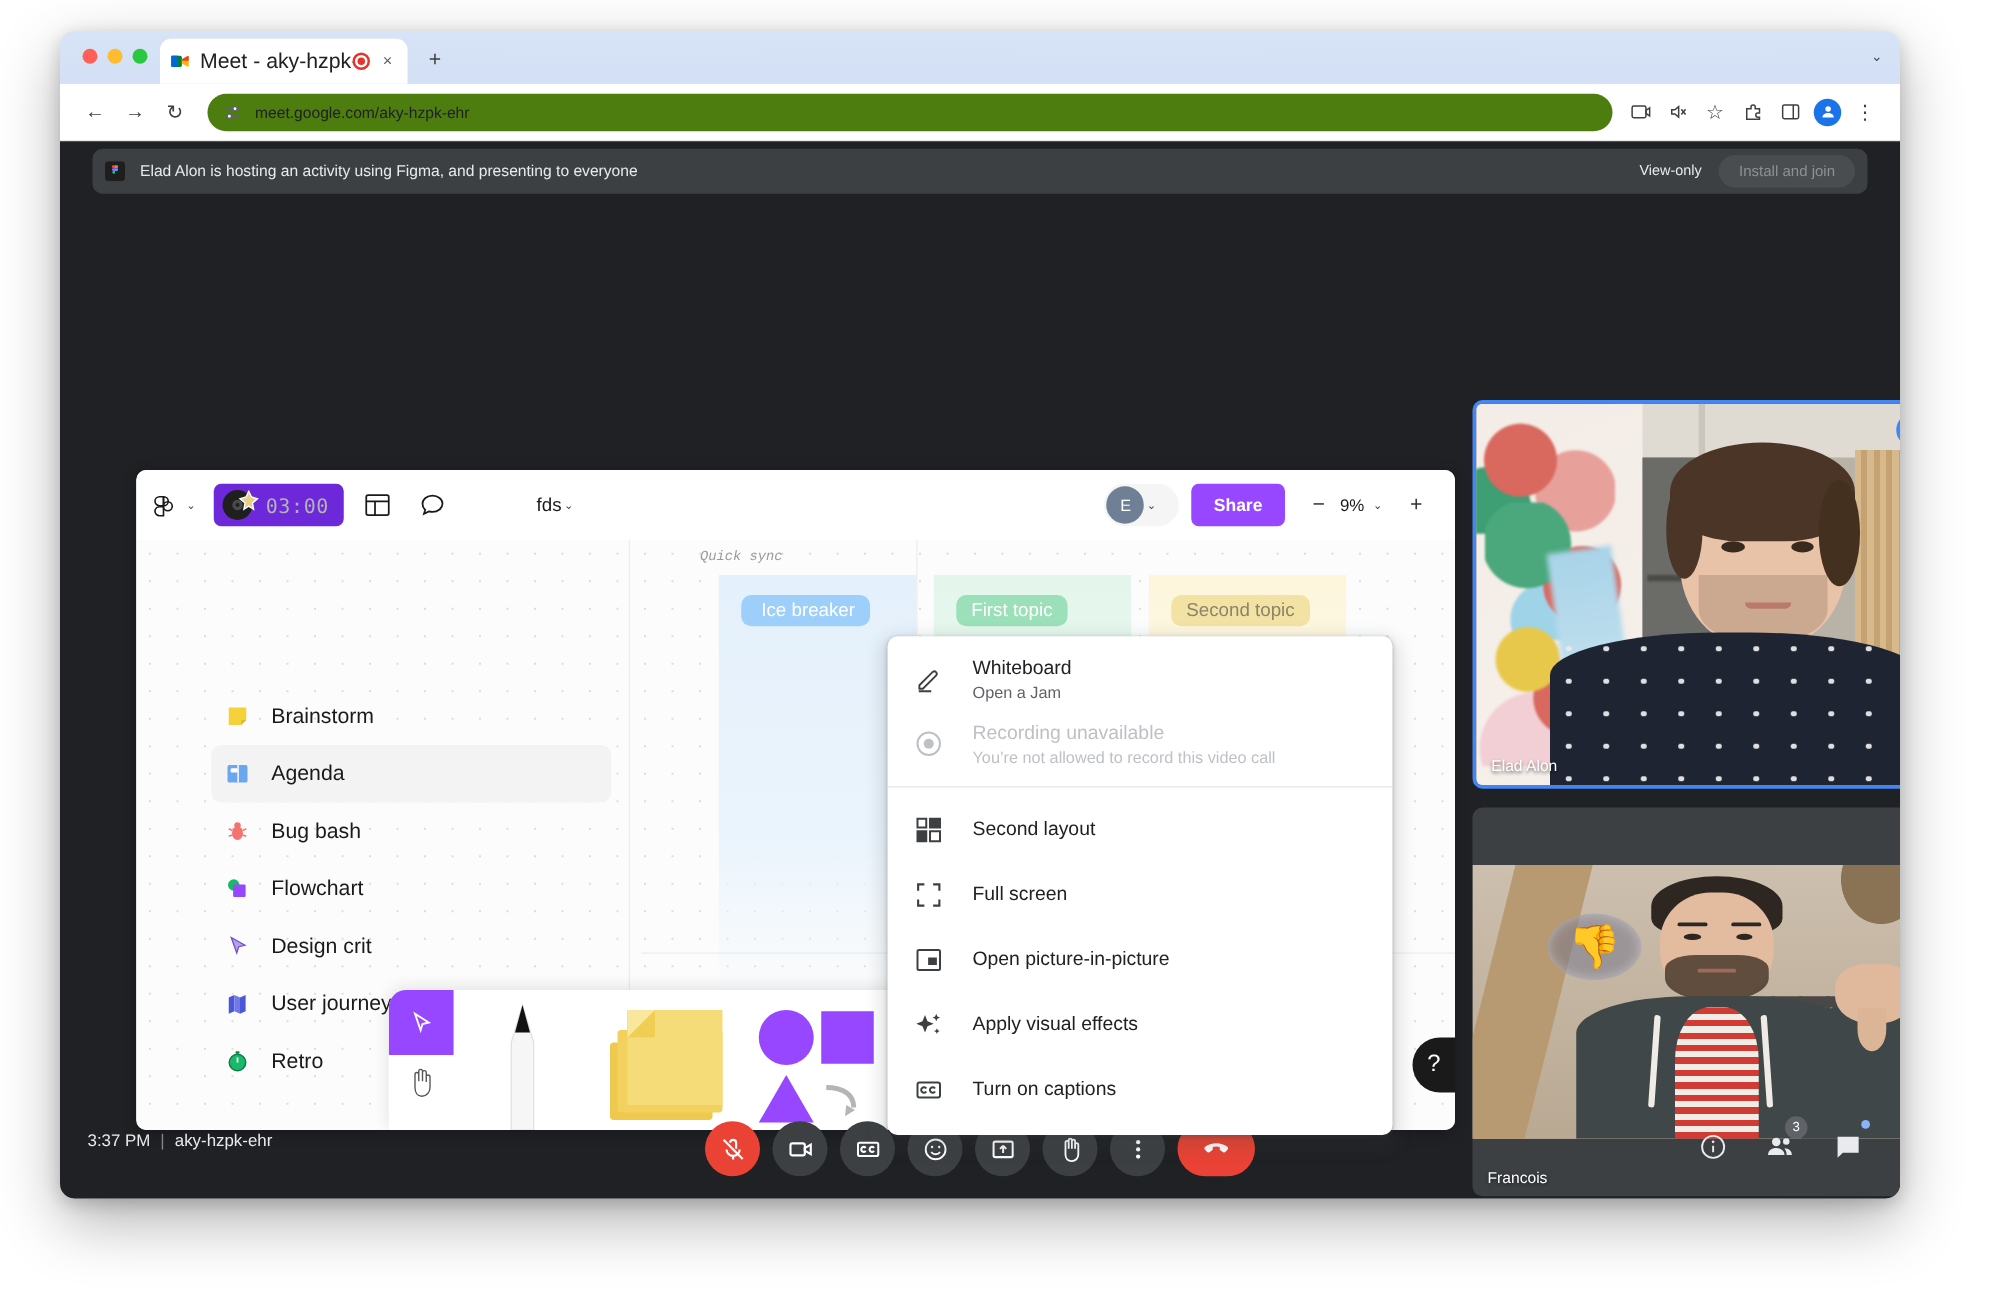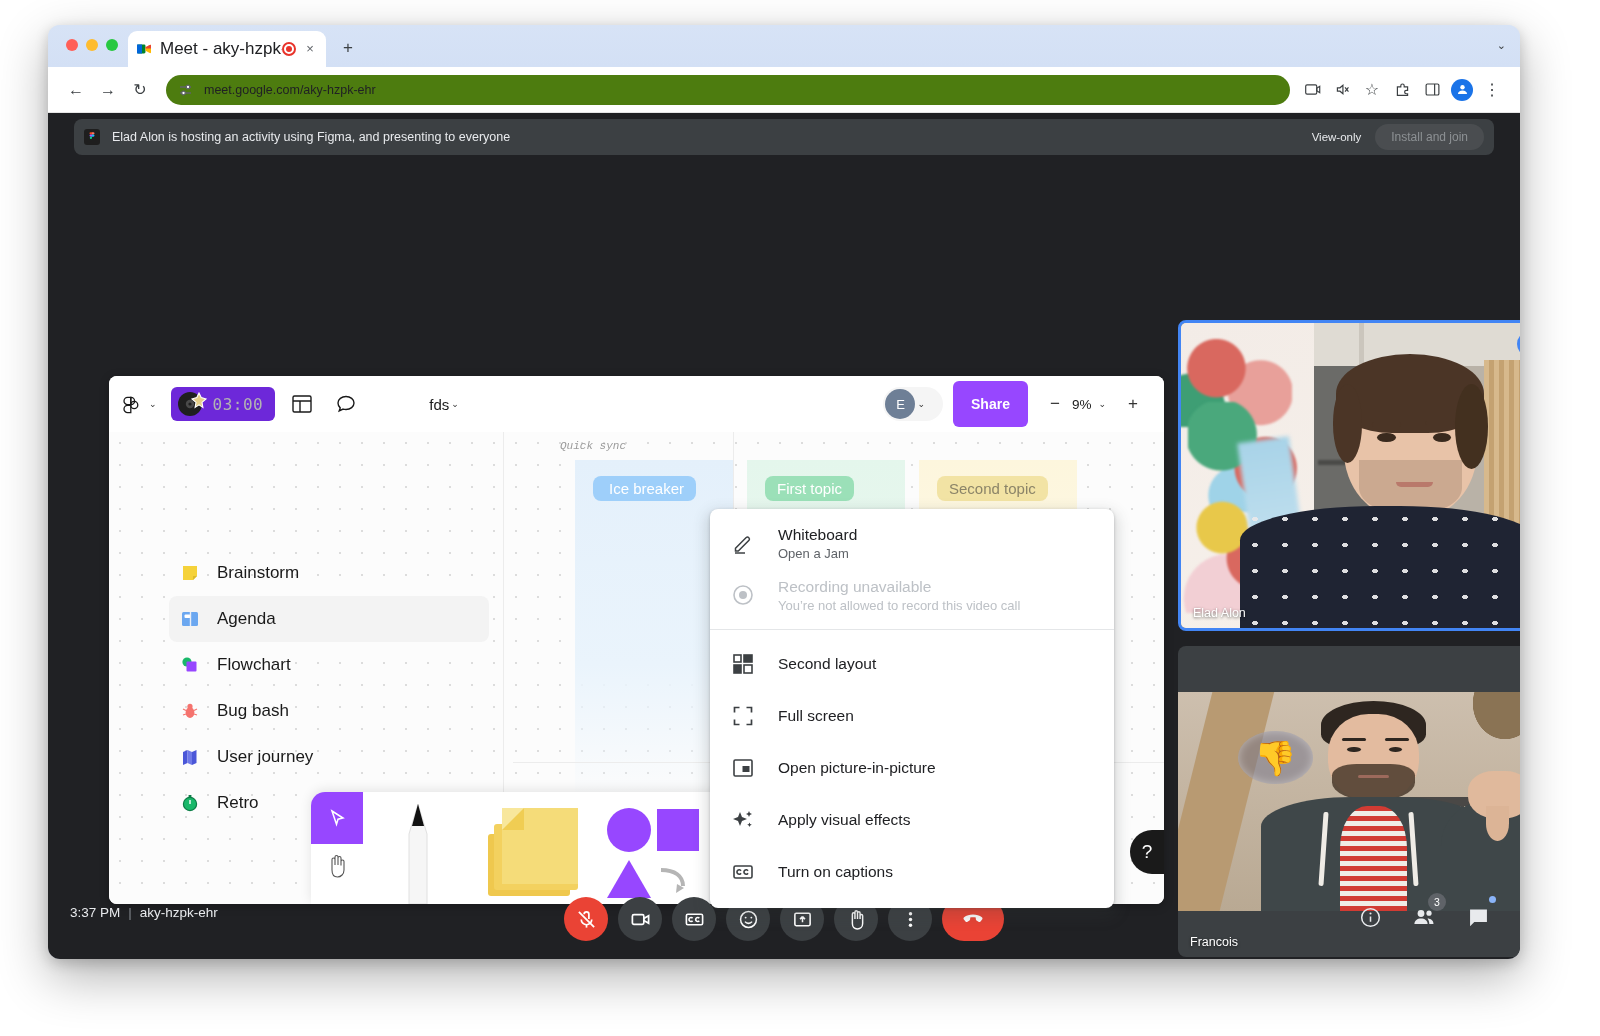--- a/index.html
+++ b/index.html
@@ -147,21 +147,21 @@
   .fig-user {
     display: flex; align-items: center; background: #f5f5f5;
     border-radius: 18px; height: 34px; padding: 2px 8px 2px 2px;
   }
   .fig-user .circ {
     width: 30px; height: 30px; border-radius: 50%; background: #6e7f96;
     color:#fff; font-size: 13px; display:flex; align-items:center; justify-content:center;
   }
   .share-btn {
     background: #8a2be2; background: #9747ff; color: #fff;
-    height: 46px; border-radius: 6px; padding: 0 18px;
+    height: 34px; border-radius: 6px; padding: 0 18px;
     display: flex; align-items: center; font-size: 14px; font-weight: bold;
   }
   .zoom-group {
     display: flex; align-items: center; background: #fff;
     border: 0; height: 34px;
   }
   .zoom-btn { width: 34px; text-align:center; font-size: 17px; color:#333; }
   .zoom-val { font-size: 13.5px; color: #1a1a1a; display:flex; align-items:center; gap:5px;}
 
   .fig-canvas {
@@ -563,40 +563,48 @@
                     <rect x="2" y="3" width="16" height="14" rx="1.5" fill="#6ba7f0"></rect>
                     <rect x="4.5" y="5.5" width="6" height="3.4" rx="1" fill="#fff"></rect>
                     <rect x="9.8" y="3" width="1.4" height="14" fill="#e8eef7"></rect>
                   </svg>
               </span>
               <span>Agenda</span>
             </div>
             <div class="lay-item">
               <span class="lay-ico">
                 <svg width="20" height="20" viewBox="0 0 20 20">
-                    <circle cx="7" cy="7" r="4.6" fill="#19b86a"></circle>
-                    <rect x="6.5" y="6.5" width="10" height="10" rx="1" fill="#9747ff"></rect>
-                  </svg>
-              </span>
-              <span>Flowchart</span>
-            </div>
-            <div class="lay-item">
-              <span class="lay-ico">
-                <svg width="20" height="20" viewBox="0 0 20 20">
                     <ellipse cx="10" cy="11.5" rx="4.4" ry="5.4" fill="#f5736e"></ellipse>
                     <circle cx="10" cy="5.4" r="2.6" fill="#f5736e"></circle>
                     <g stroke="#f5736e" stroke-width="1.2">
                       <line x1="3" y1="8" x2="6" y2="9.5"></line>
                       <line x1="17" y1="8" x2="14" y2="9.5"></line>
                       <line x1="3" y1="14" x2="6" y2="13"></line>
                       <line x1="17" y1="14" x2="14" y2="13"></line>
                     </g>
                   </svg>
               </span>
               <span>Bug bash</span>
+            </div>
+            <div class="lay-item">
+              <span class="lay-ico">
+                <svg width="20" height="20" viewBox="0 0 20 20">
+                    <circle cx="7" cy="7" r="4.6" fill="#19b86a"></circle>
+                    <rect x="6.5" y="6.5" width="10" height="10" rx="1" fill="#9747ff"></rect>
+                  </svg>
+              </span>
+              <span>Flowchart</span>
+            </div>
+            <div class="lay-item">
+              <span class="lay-ico">
+                <svg width="20" height="20" viewBox="0 0 20 20">
+                    <path d="M5 3l11 6.2-5 1.2-1.6 5z" fill="#b79ef2" stroke="#6b4fc4" stroke-width="1"></path>
+                  </svg>
+              </span>
+              <span>Design crit</span>
             </div>
             <div class="lay-item">
               <span class="lay-ico">
                 <svg width="20" height="20" viewBox="0 0 20 20">
                     <path d="M3 5l4.5-2v13L3 18z" fill="#4b57d8"></path>
                     <path d="M7.5 3L12 5v13l-4.5-2z" fill="#6f79e8"></path>
                     <path d="M12 5l4.5-2v13L12 18z" fill="#4b57d8"></path>
                   </svg>
               </span>
               <span>User journey</span>

